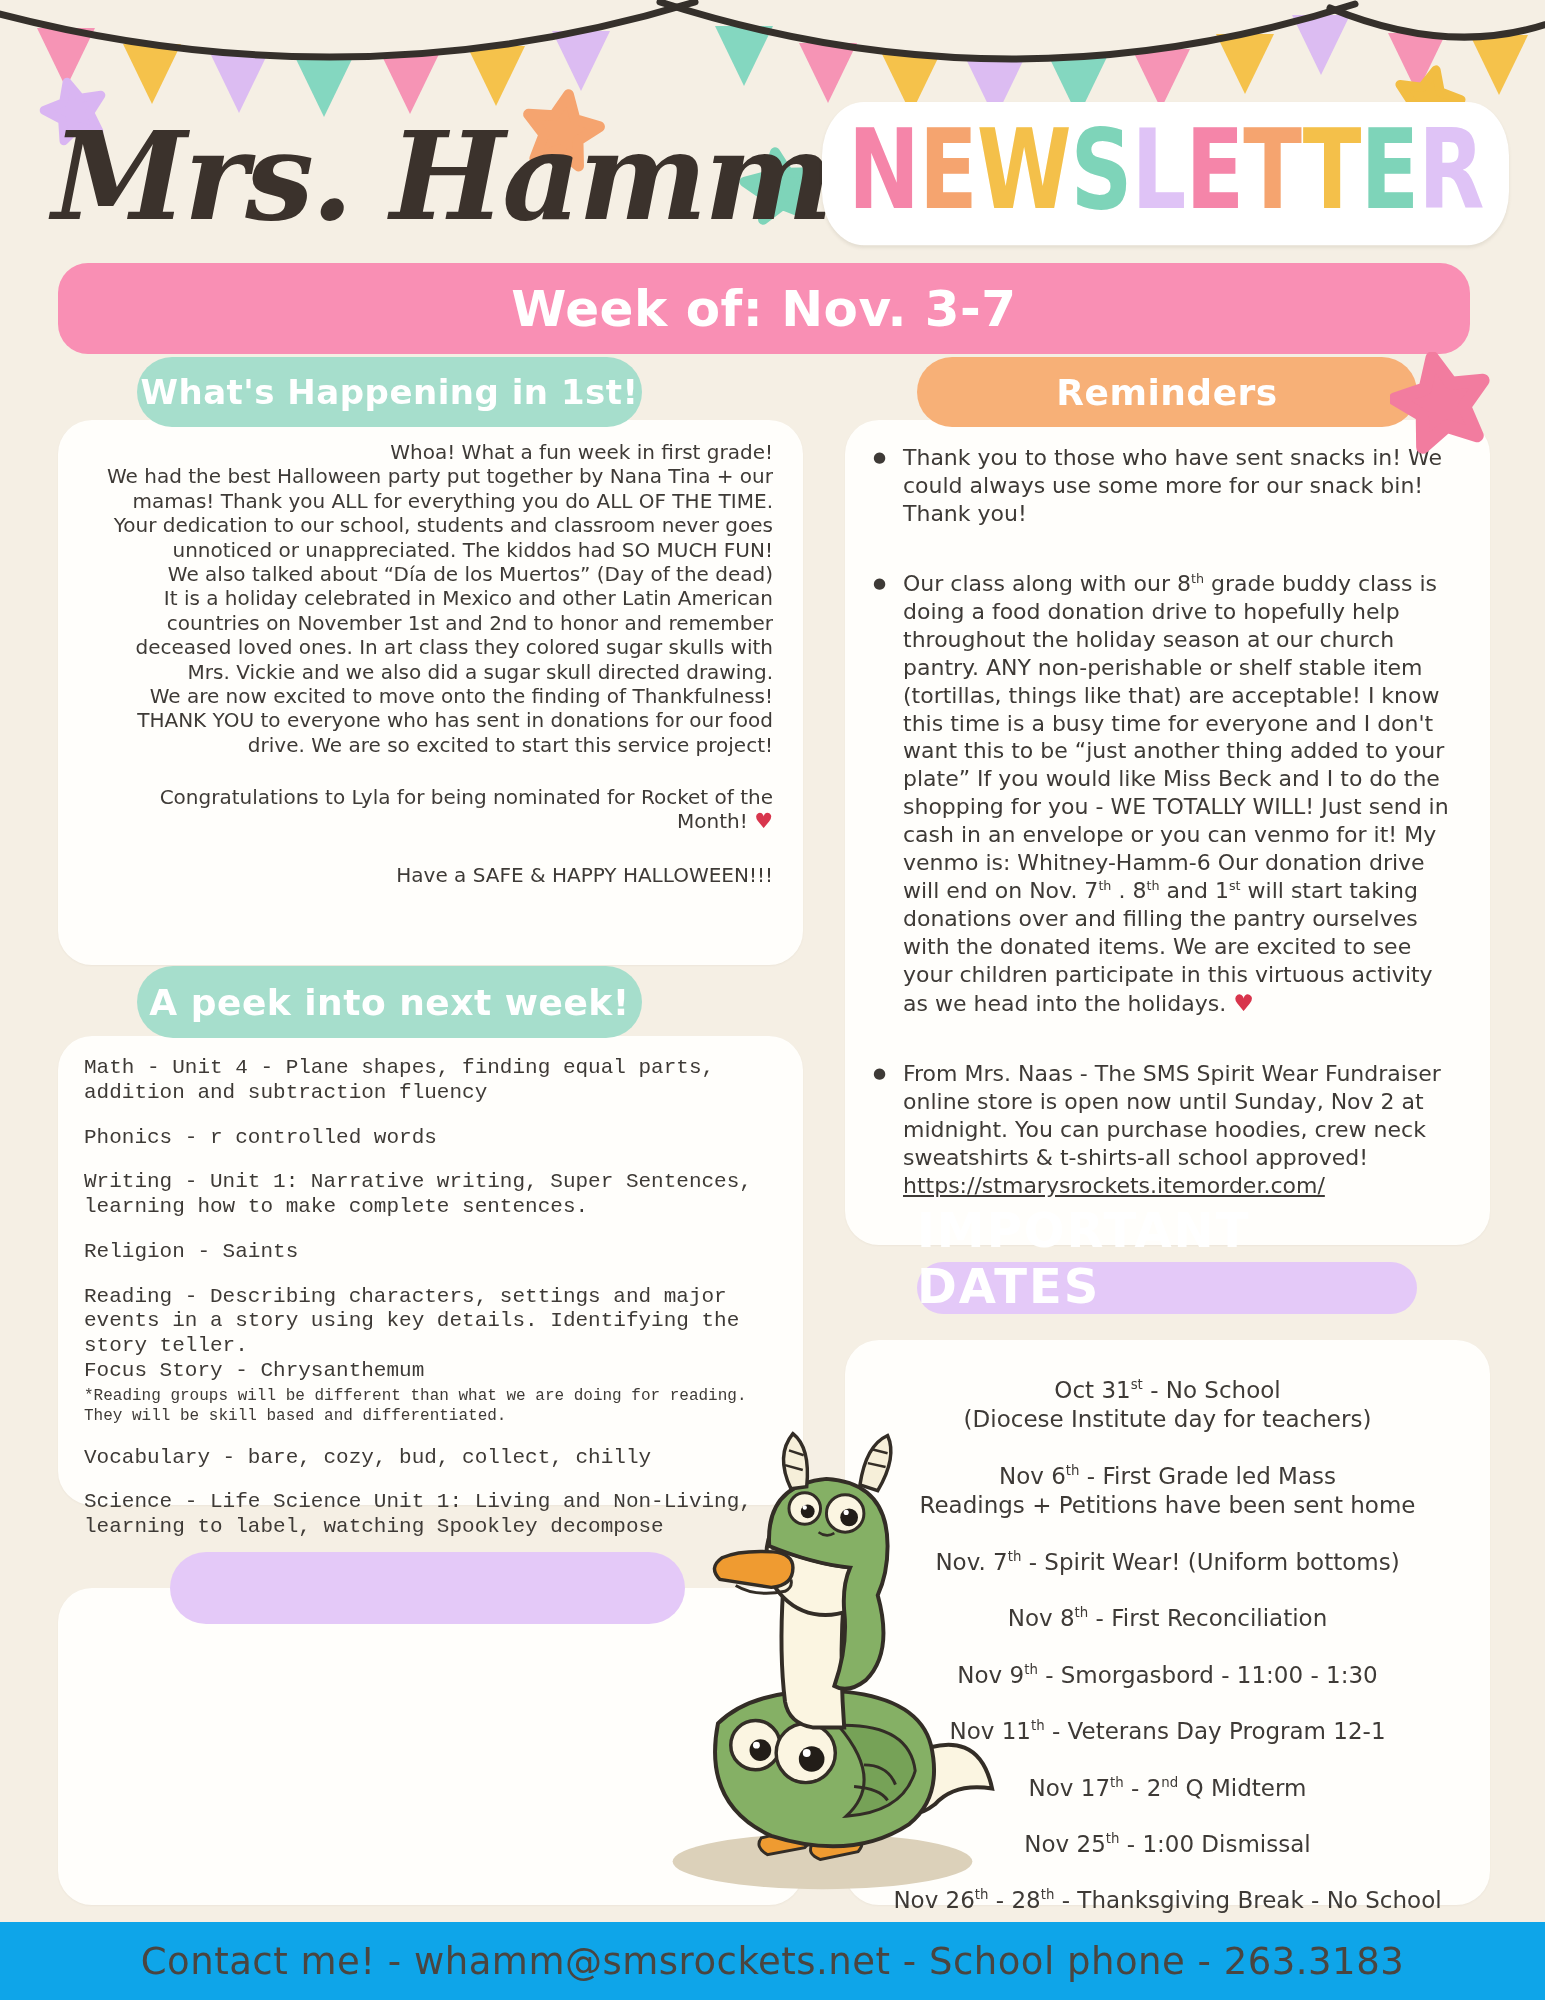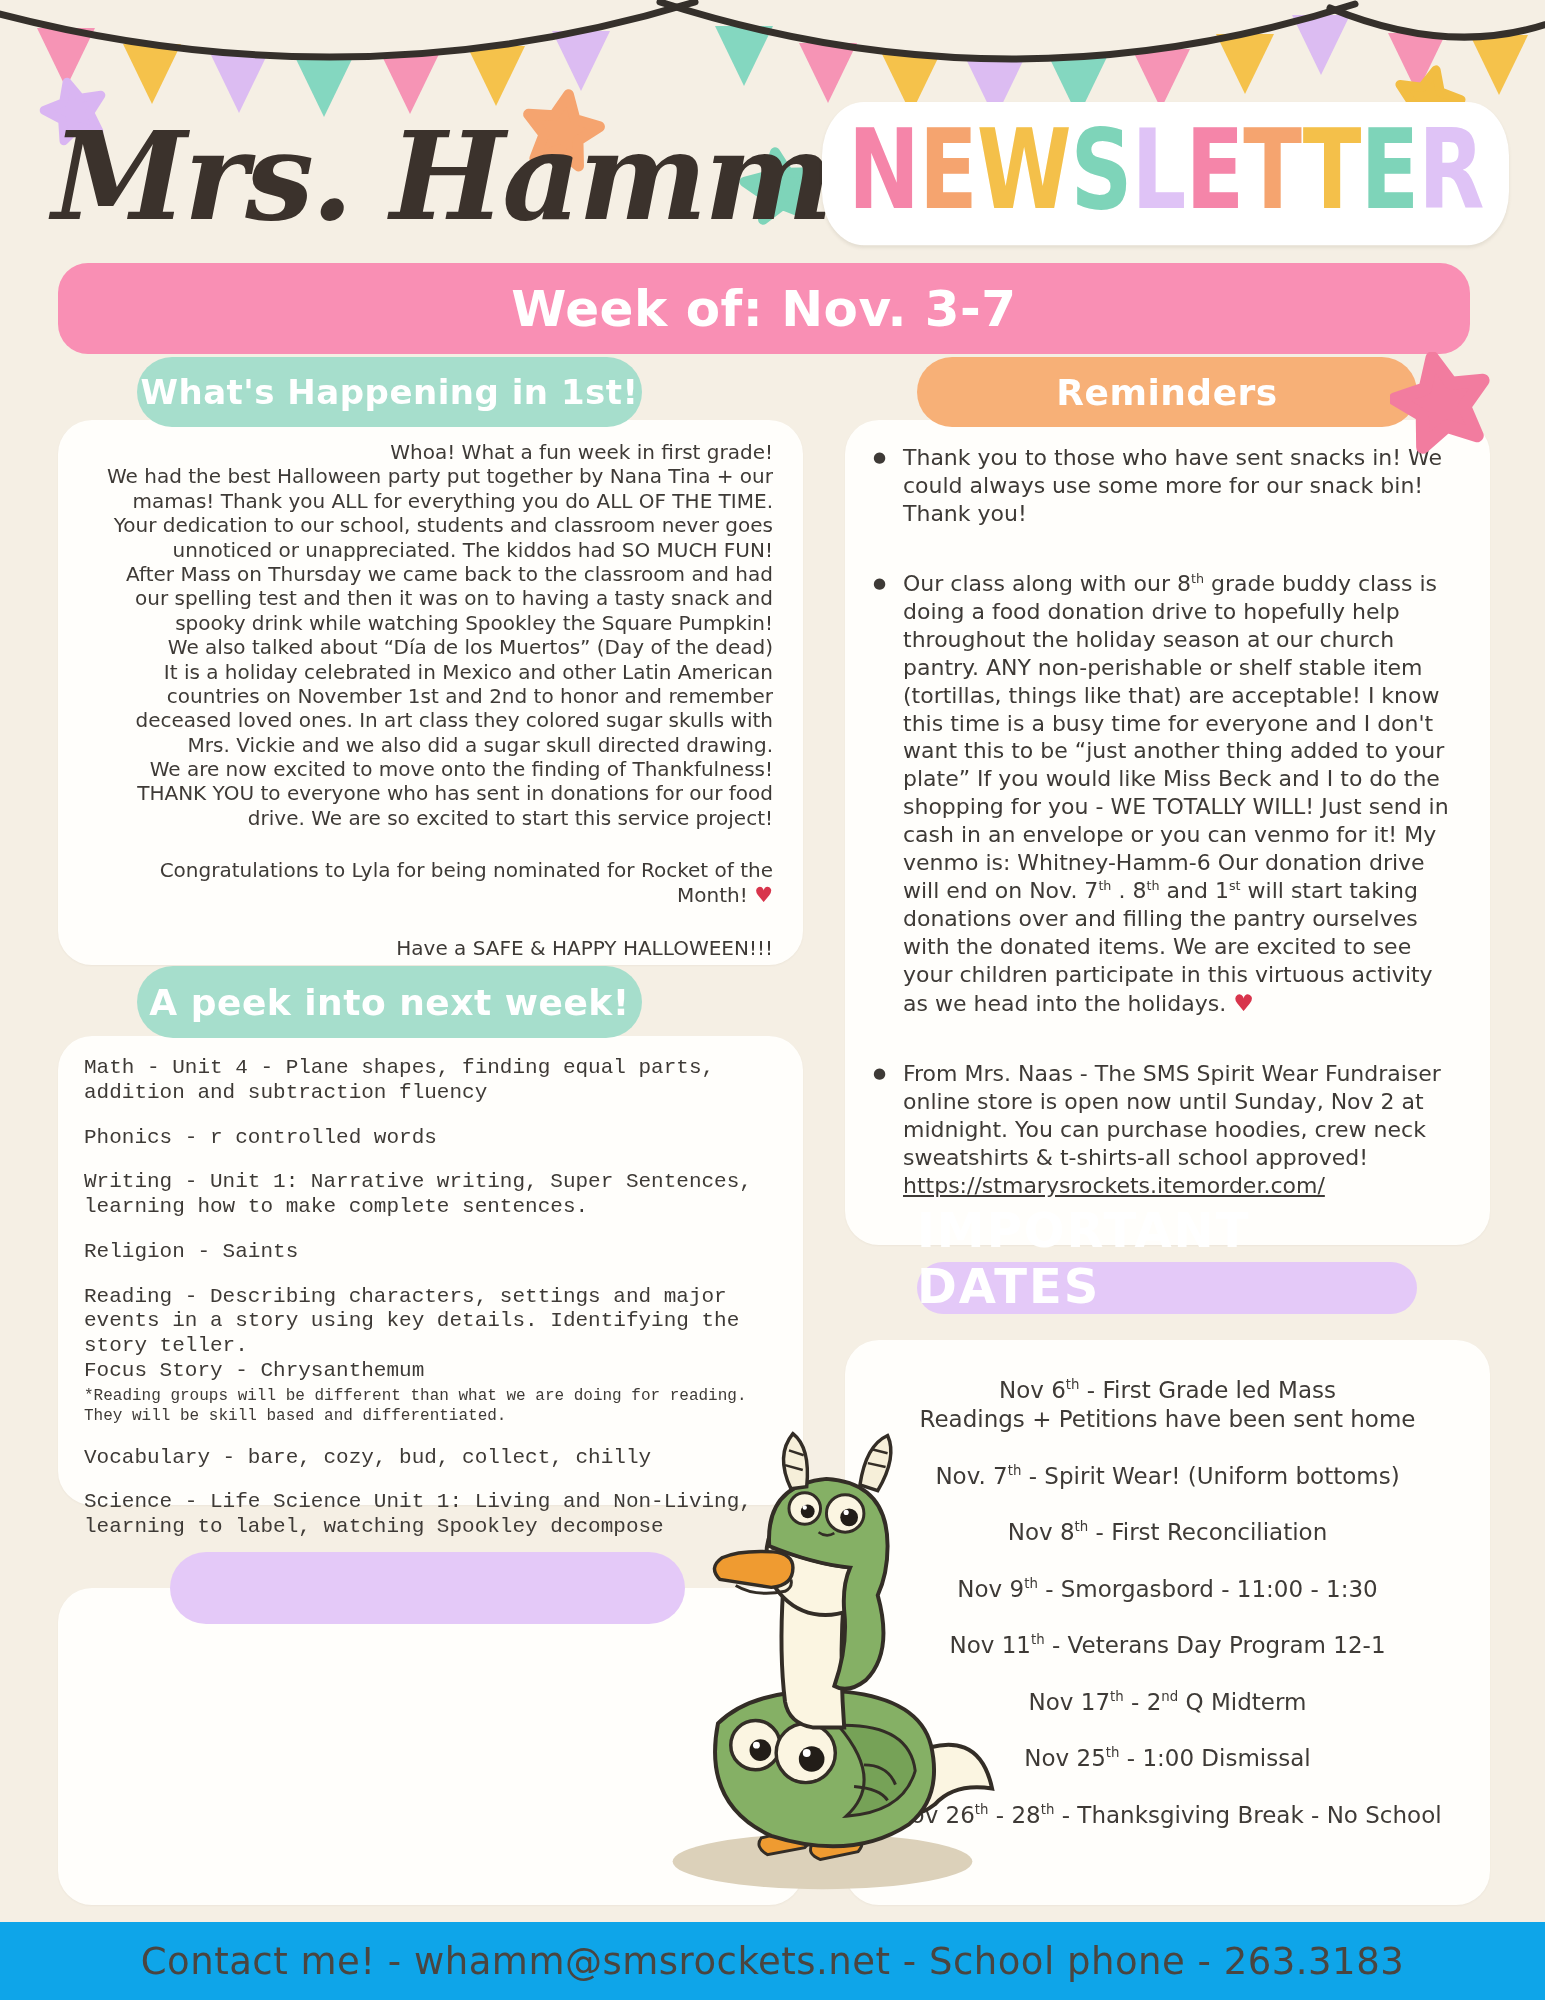--- a/index.html
+++ b/index.html
@@ -135,21 +135,20 @@
     <span>Week of: Nov. 3-7</span>
   </div>
 
   <div id="pill-happening" class="pill">
     <span>What's Happening in 1st!</span>
   </div>
 
   <div id="card-happening" class="card">
     <p>Whoa! What a fun week in first grade!</p>
     <p>We had the best Halloween party put together by Nana Tina + our mamas! Thank you ALL for everything you do ALL OF THE TIME. Your dedication to our school, students and classroom never goes unnoticed or unappreciated. The kiddos had SO MUCH FUN!</p>
-    <p>After Mass on Thursday we came back to the classroom and had our spelling test and then it was on to having a tasty snack and spooky drink while watching Spookley the Square Pumpkin!</p>
     <p>We also talked about “Día de los Muertos” (Day of the dead)</p>
     <p>It is a holiday celebrated in Mexico and other Latin American countries on November 1st and 2nd to honor and remember deceased loved ones. In art class they colored sugar skulls with Mrs. Vickie and we also did a sugar skull directed drawing.</p>
     <p>We are now excited to move onto the finding of Thankfulness!</p>
     <p>THANK YOU to everyone who has sent in donations for our food drive. We are so excited to start this service project!</p>
     <p class="gap-top">
       <span>Congratulations to Lyla for being nominated for Rocket of the Month!</span>
       <span class="heart">♥</span>
     </p>
     <p class="gap-top">Have a SAFE &amp; HAPPY HALLOWEEN!!!</p>
   </div>
@@ -191,20 +190,21 @@
       <li>Our class along with our 8<sup>th</sup> grade buddy class is doing a food donation drive to hopefully help throughout the holiday season at our church pantry. ANY non-perishable or shelf stable item (tortillas, things like that) are acceptable! I know this time is a busy time for everyone and I don't want this to be “just another thing added to your plate” If you would like Miss Beck and I to do the shopping for you - WE TOTALLY WILL! Just send in cash in an envelope or you can venmo for it! My venmo is: Whitney-Hamm-6 Our donation drive will end on Nov. 7<sup>th</sup> . 8<sup>th</sup> and 1<sup>st</sup> will start taking donations over and filling the pantry ourselves with the donated items. We are excited to see your children participate in this virtuous activity as we head into the holidays. <span class="heart">♥</span></li>
       <li>From Mrs. Naas - The SMS Spirit Wear Fundraiser online store is open now until Sunday, Nov 2 at midnight. You can purchase hoodies, crew neck sweatshirts &amp; t-shirts-all school approved!<br><u class="link">https://stmarysrockets.itemorder.com/</u></li>
     </ul>
   </div>
 
   <div id="pill-dates" class="pill">
     <span>IMPORTANT DATES</span>
   </div>
 
   <div id="card-dates" class="card">
+    <div class="date-item">Oct 31<sup>st</sup> - No School<br>(Diocese Institute day for teachers)</div>
     <div class="date-item">Nov 6<sup>th</sup> - First Grade led Mass<br>Readings + Petitions have been sent home</div>
     <div class="date-item">Nov. 7<sup>th</sup> - Spirit Wear! (Uniform bottoms)</div>
     <div class="date-item">Nov 8<sup>th</sup> - First Reconciliation</div>
     <div class="date-item">Nov 9<sup>th</sup> - Smorgasbord - 11:00 - 1:30</div>
     <div class="date-item">Nov 11<sup>th</sup> - Veterans Day Program 12-1</div>
     <div class="date-item">Nov 17<sup>th</sup> - 2<sup>nd</sup> Q Midterm</div>
     <div class="date-item">Nov 25<sup>th</sup> - 1:00 Dismissal</div>
     <div class="date-item">Nov 26<sup>th</sup> - 28<sup>th</sup> - Thanksgiving Break - No School</div>
   </div>
 

